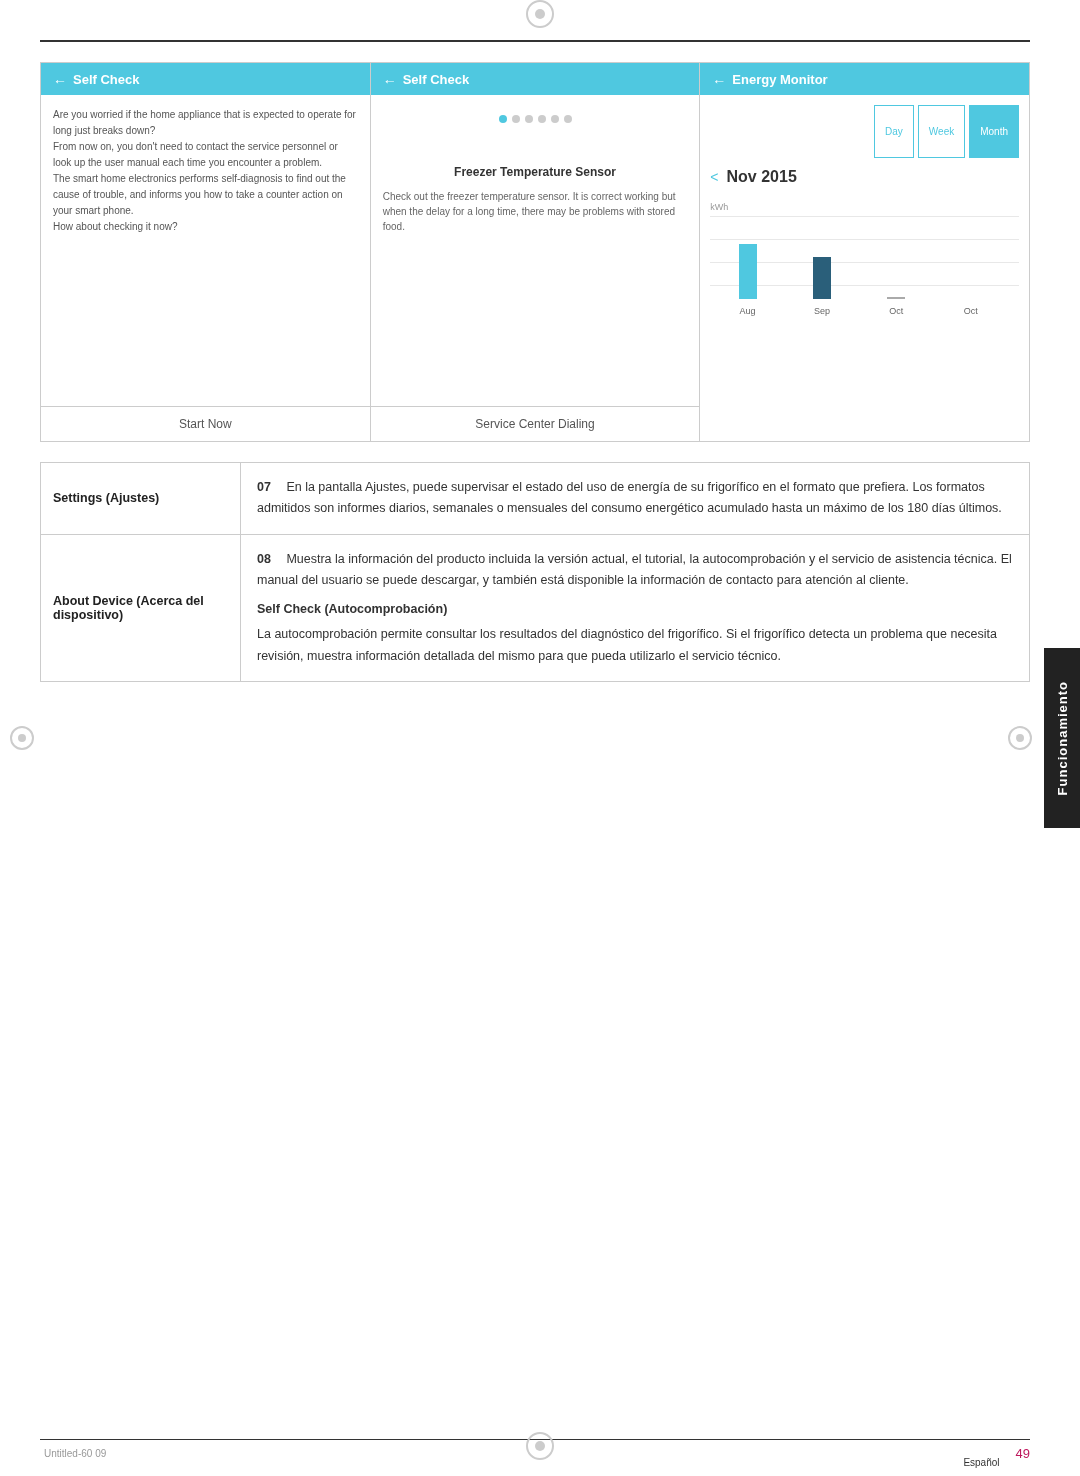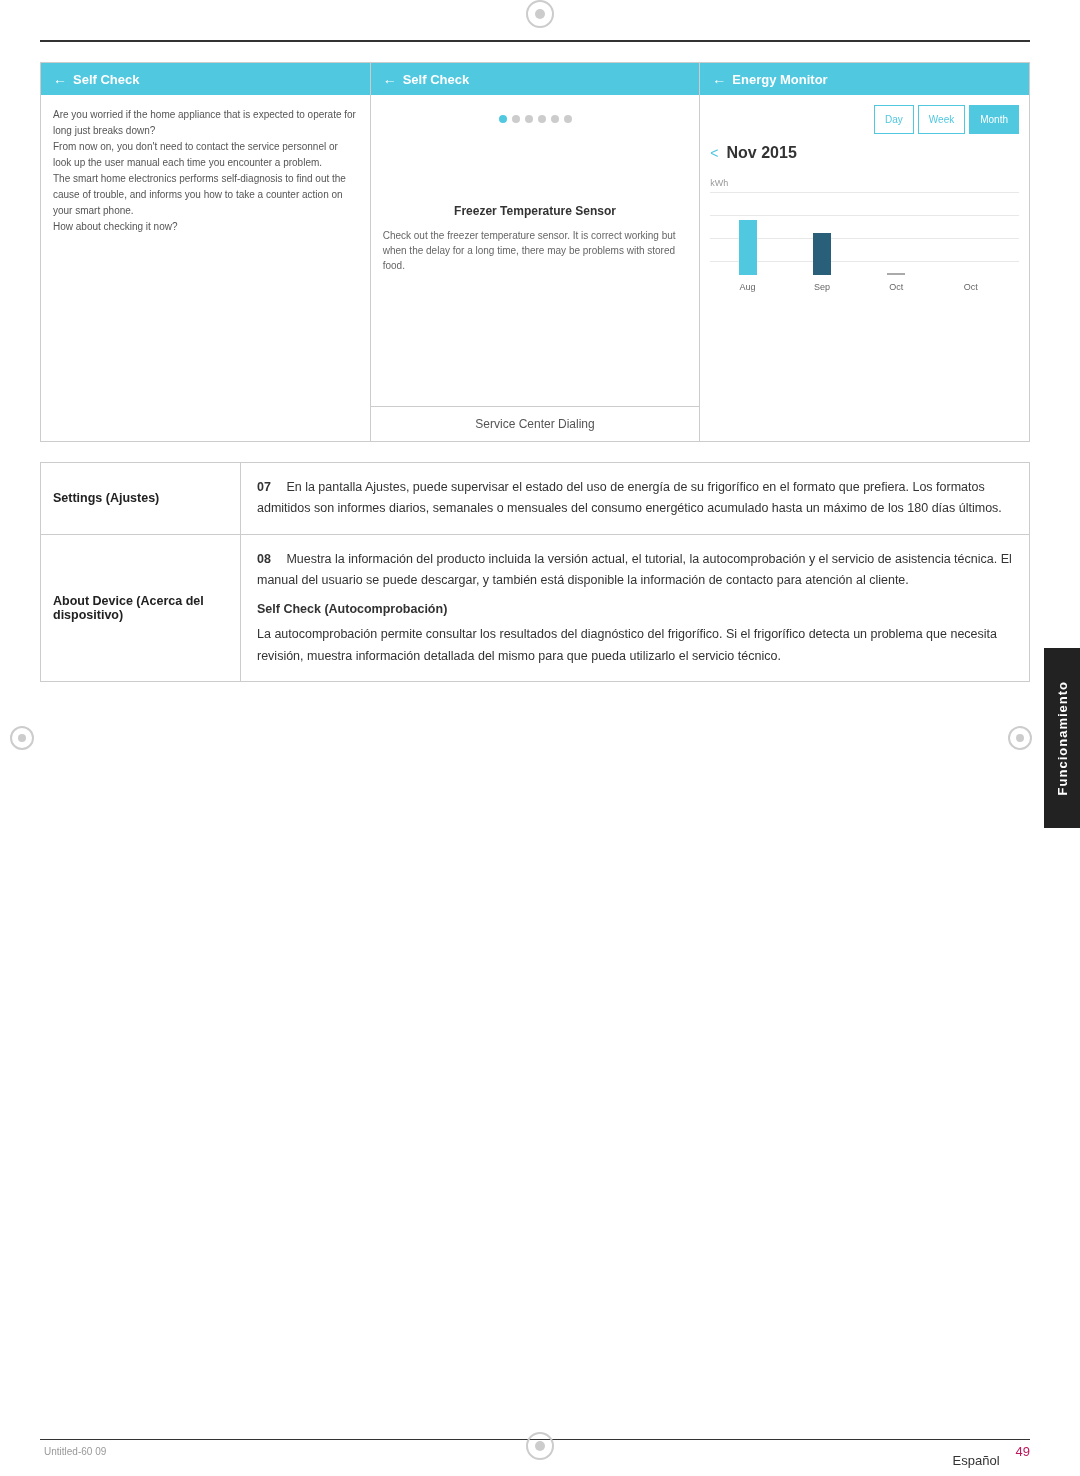--- a/index.html
+++ b/index.html
@@ -169,41 +169,40 @@
     }
     .dot.inactive {
       background: #ccc;
     }
     .sensor-title {
       font-size: 12px;
       font-weight: bold;
       color: #333;
       text-align: center;
       margin-bottom: 8px;
-      margin-top: 39px;
     }
     .sensor-desc {
       font-size: 10px;
       color: #666;
       text-align: left;
       line-height: 1.5;
     }
 
     
     .energy-panel-body {
       padding: 10px;
     }
     .time-buttons {
       display: flex;
       gap: 4px;
       justify-content: flex-end;
       margin-bottom: 10px;
     }
     .time-btn {
-      padding: 8px 10px;
+      padding: 20px 10px;
       font-size: 10px;
       border: 1px solid #4fc8e0;
       background: #fff;
       color: #4fc8e0;
       cursor: pointer;
     }
     .time-btn.active {
       background: #4fc8e0;
       color: #fff;
     }
@@ -300,21 +299,21 @@
       font-weight: bold;
       display: block;
       margin-top: 8px;
       margin-bottom: 4px;
     }
     .footer-left {
       font-size: 10px;
       color: #999;
     }
     .footer-right-lang {
-      font-size: 13px;
+      font-size: 10px;
       color: #333;
       margin-top: 18px;
     }
     .footer-page {
       font-size: 13px;
       color: #be185d;
     }
     .footer-line {
       position: absolute;
       bottom: 36px;
@@ -399,20 +398,23 @@
         <span class="arrow">←</span>
         <span>Self Check</span>
       </div>
       <div class="panel-body">
         <p style="font-size:10px; line-height:1.6; color:#555;">
           Are you worried if the home appliance that is expected to operate for long just breaks down?<br>
           From now on, you don't need to contact the service personnel or look up the user manual each time you encounter a problem.<br>
           The smart home electronics performs self-diagnosis to find out the cause of trouble, and informs you how to take a counter action on your smart phone.<br>
           How about checking it now?
         </p>
+      </div>
+      <div class="panel-footer">
+        <span>Start Now</span>
       </div>
     </div>
 
     <div class="screenshot-panel">
       <div class="panel-header">
         <span class="arrow">←</span>
         <span>Self Check</span>
       </div>
       <div class="panel-body middle-panel-body">
         <div class="dots-row">

